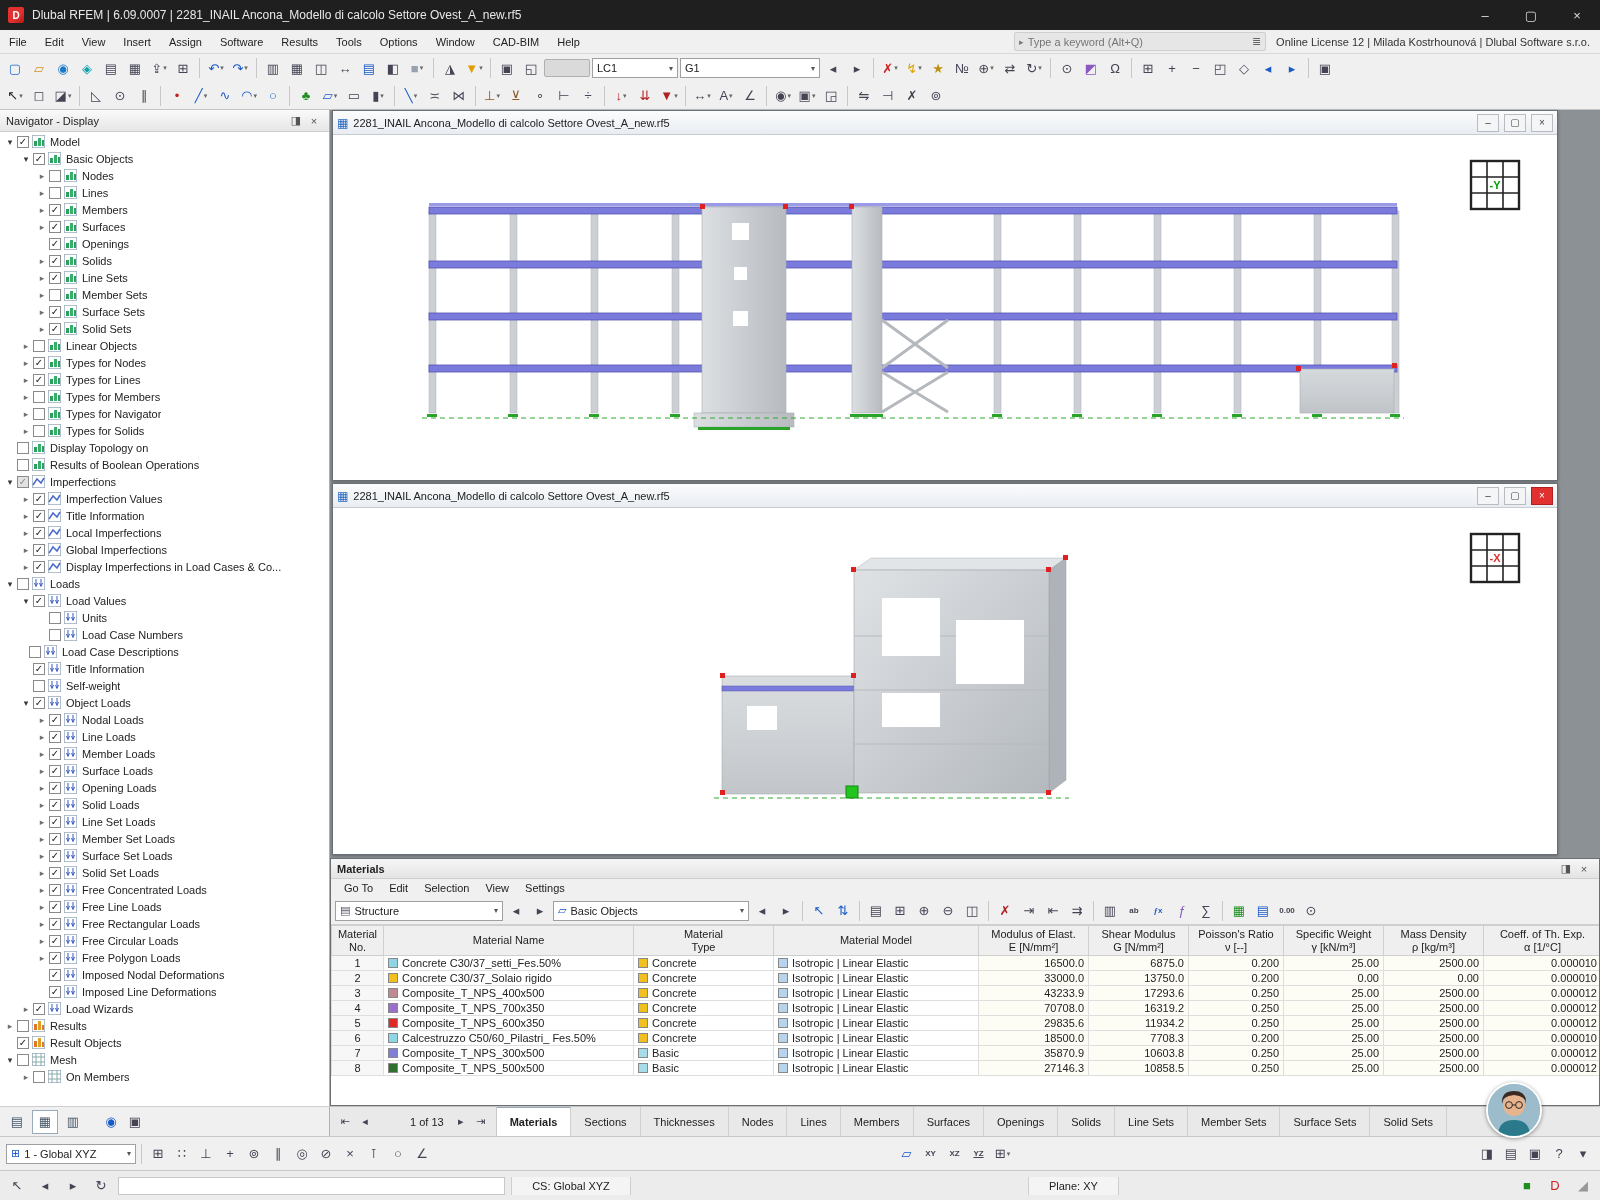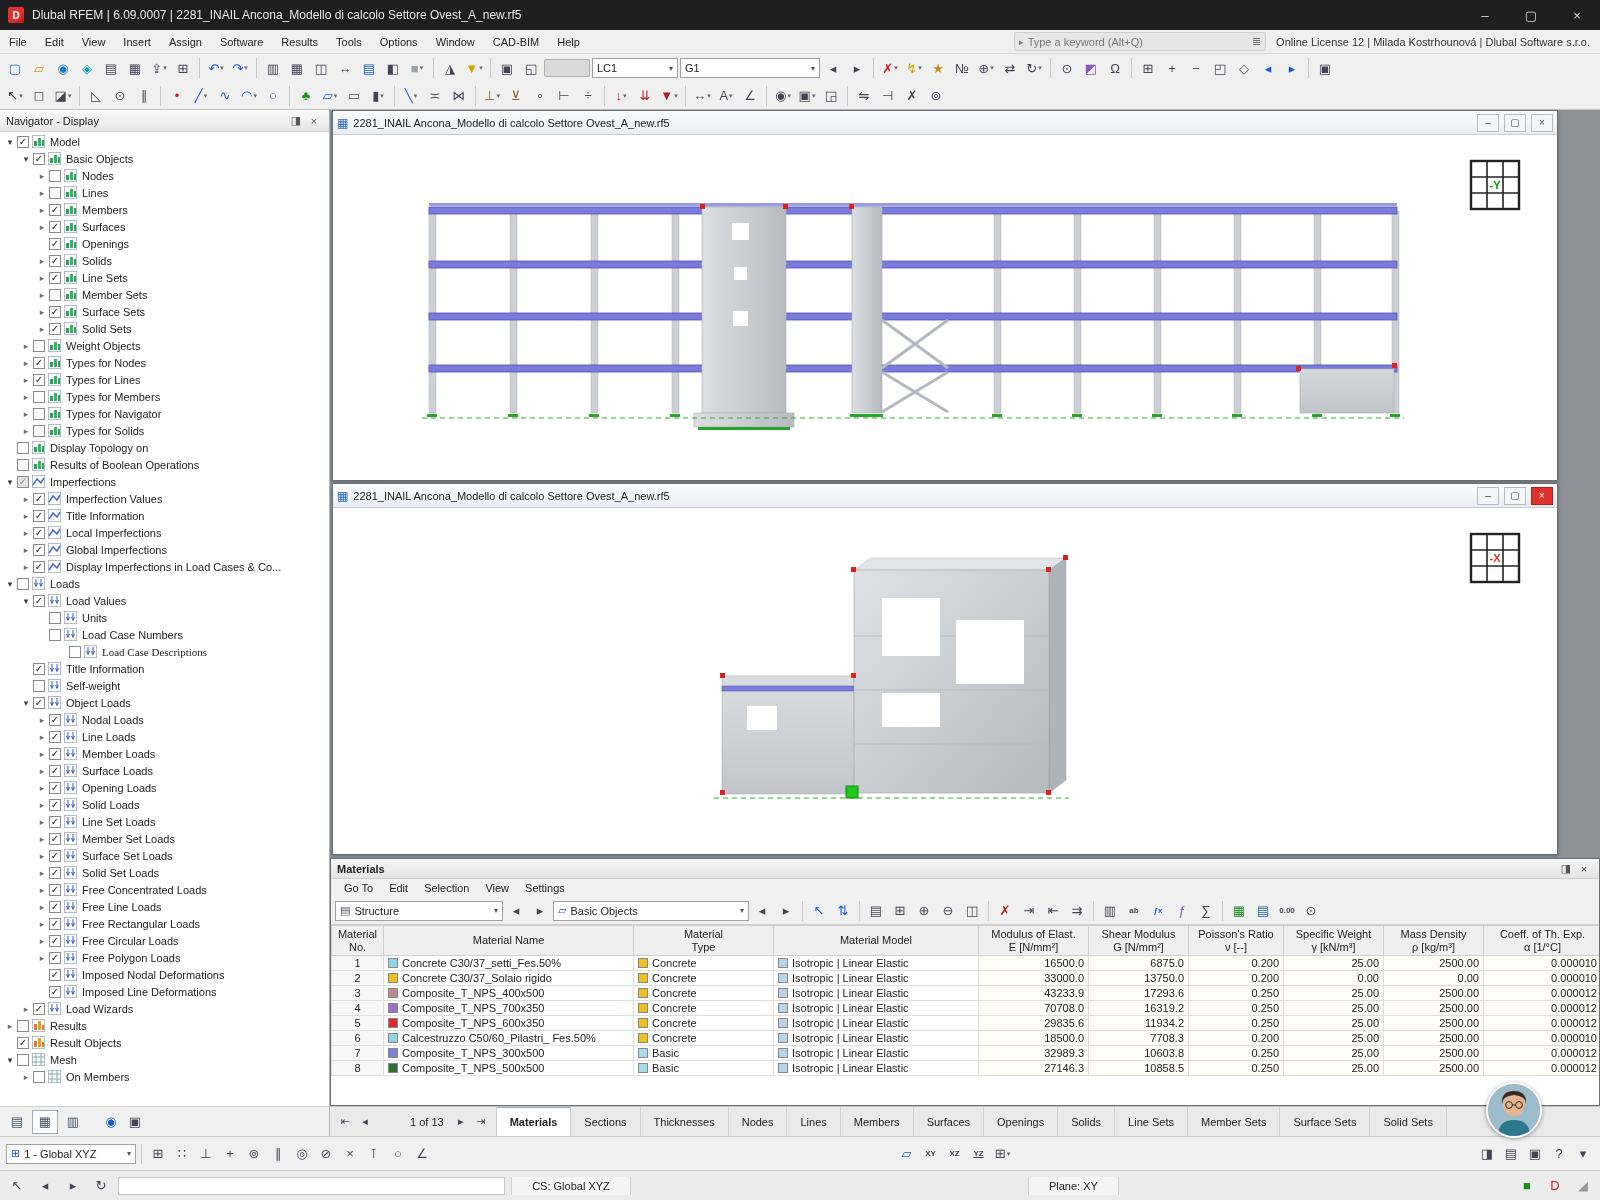--- a/index.html
+++ b/index.html
@@ -393,21 +393,21 @@
         </div>
         <div class="tree-row" style="padding-left: 20px;">
           <span class="arr">▸</span>
           <span class="cb"></span>
           <span class="tico"><svg width="13" height="13">
               <rect width="12.5" height="12.5" x="0.25" y="0.25" fill="#fff" stroke="#9ab"></rect>
               <rect x="2" y="6" width="3" height="5" fill="#2aa05a"></rect>
               <rect x="6" y="3" width="3" height="8" fill="#35b06a"></rect>
               <rect x="10" y="5" width="2" height="6" fill="#2aa05a"></rect>
             </svg></span>
-          <span class="tlab">Weight Objects</span>
+          <span class="tlab">Linear Objects</span>
         </div>
         <div class="tree-row" style="padding-left: 20px;">
           <span class="arr">▸</span>
           <span class="cb">✓</span>
           <span class="tico"><svg width="13" height="13">
               <rect width="12.5" height="12.5" x="0.25" y="0.25" fill="#fff" stroke="#9ab"></rect>
               <rect x="2" y="6" width="3" height="5" fill="#2aa05a"></rect>
               <rect x="6" y="3" width="3" height="8" fill="#35b06a"></rect>
               <rect x="10" y="5" width="2" height="6" fill="#2aa05a"></rect>
             </svg></span>
@@ -566,21 +566,21 @@
         <div class="tree-row" style="padding-left: 36px;">
           <span class="arr"></span>
           <span class="cb"></span>
           <span class="tico"><svg width="13" height="13">
               <rect width="12.5" height="12.5" x="0.25" y="0.25" fill="#fff" stroke="#9ab"></rect>
               <path d="M4,2 L4,8 M2.5,6 L4,9.5 L5.5,6" stroke="#3a5ac0" fill="none"></path>
               <path d="M9,2 L9,8 M7.5,6 L9,9.5 L10.5,6" stroke="#3a5ac0" fill="none"></path>
             </svg></span>
           <span class="tlab">Load Case Numbers</span>
         </div>
-        <div class="tree-row" style="padding-left: 56px; font-family: Liberation Serif, serif;">
+        <div class="tree-row" style="padding-left: 16px;">
           <span class="arr"></span>
           <span class="cb"></span>
           <span class="tico"><svg width="13" height="13">
               <rect width="12.5" height="12.5" x="0.25" y="0.25" fill="#fff" stroke="#9ab"></rect>
               <path d="M4,2 L4,8 M2.5,6 L4,9.5 L5.5,6" stroke="#3a5ac0" fill="none"></path>
               <path d="M9,2 L9,8 M7.5,6 L9,9.5 L10.5,6" stroke="#3a5ac0" fill="none"></path>
             </svg></span>
           <span class="tlab">Load Case Descriptions</span>
         </div>
         <div class="tree-row" style="padding-left: 20px;">
@@ -1174,21 +1174,21 @@
                 <td class="num">0.200</td>
                 <td class="num">25.00</td>
                 <td class="num">2500.00</td>
                 <td class="num">0.000010</td>
               </tr>
               <tr>
                 <td class="ctr">7</td>
                 <td><span class="sw" style="background: rgb(128, 128, 216);"></span>Composite_T_NPS_300x500</td>
                 <td><span class="sw" style="background: rgb(168, 220, 232);"></span>Basic</td>
                 <td><span class="sw" style="background: rgb(184, 212, 236);"></span>Isotropic | Linear Elastic</td>
-                <td class="num">32989.3</td>
+                <td class="num">35870.9</td>
                 <td class="num">10603.8</td>
                 <td class="num">0.250</td>
                 <td class="num">25.00</td>
                 <td class="num">2500.00</td>
                 <td class="num">0.000012</td>
               </tr>
               <tr>
                 <td class="ctr">8</td>
                 <td><span class="sw" style="background: rgb(47, 111, 47);"></span>Composite_T_NPS_500x500</td>
                 <td><span class="sw" style="background: rgb(168, 220, 232);"></span>Basic</td>

